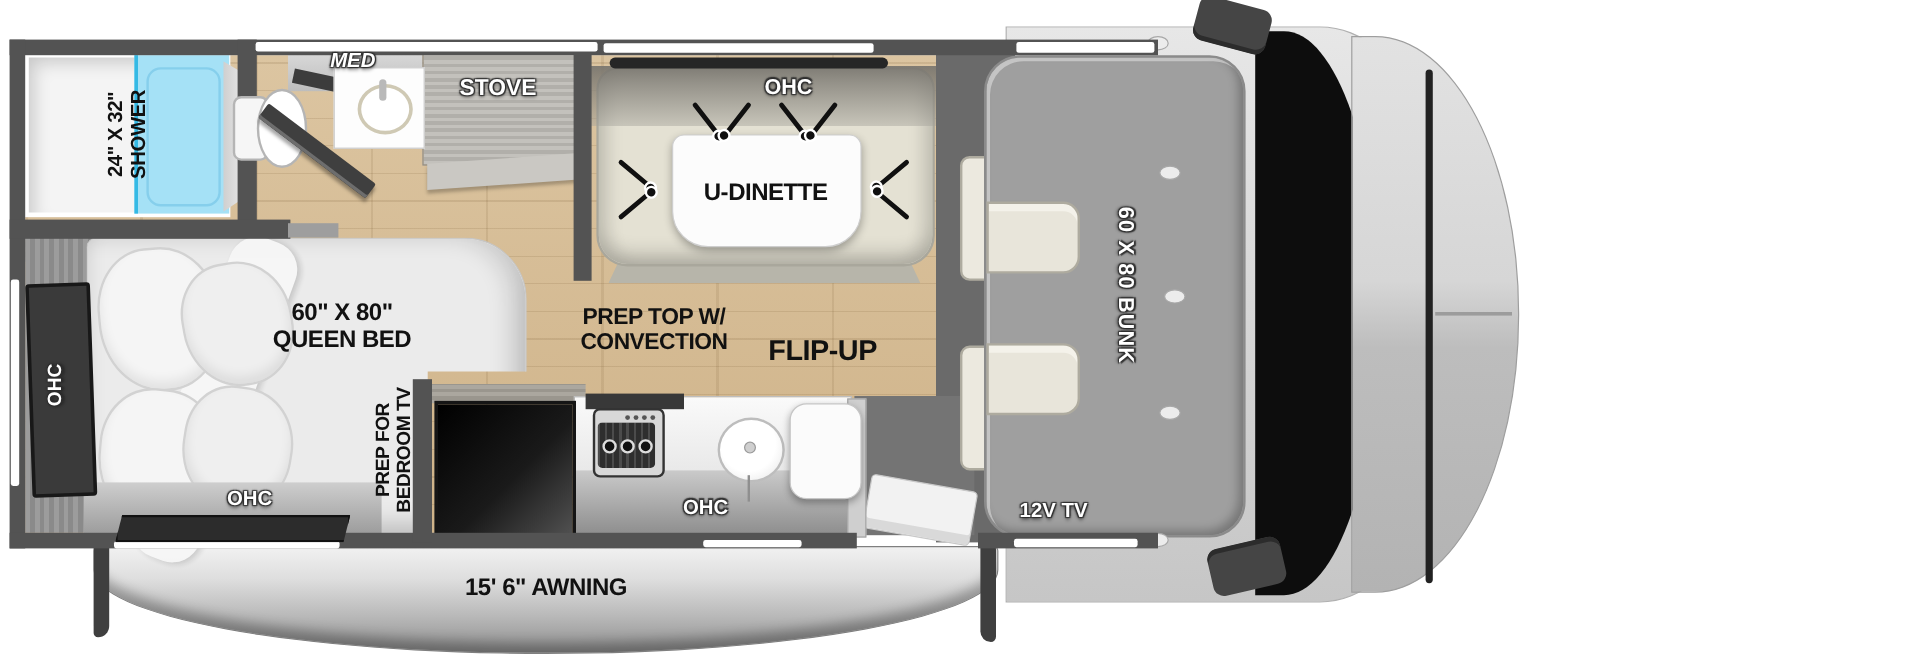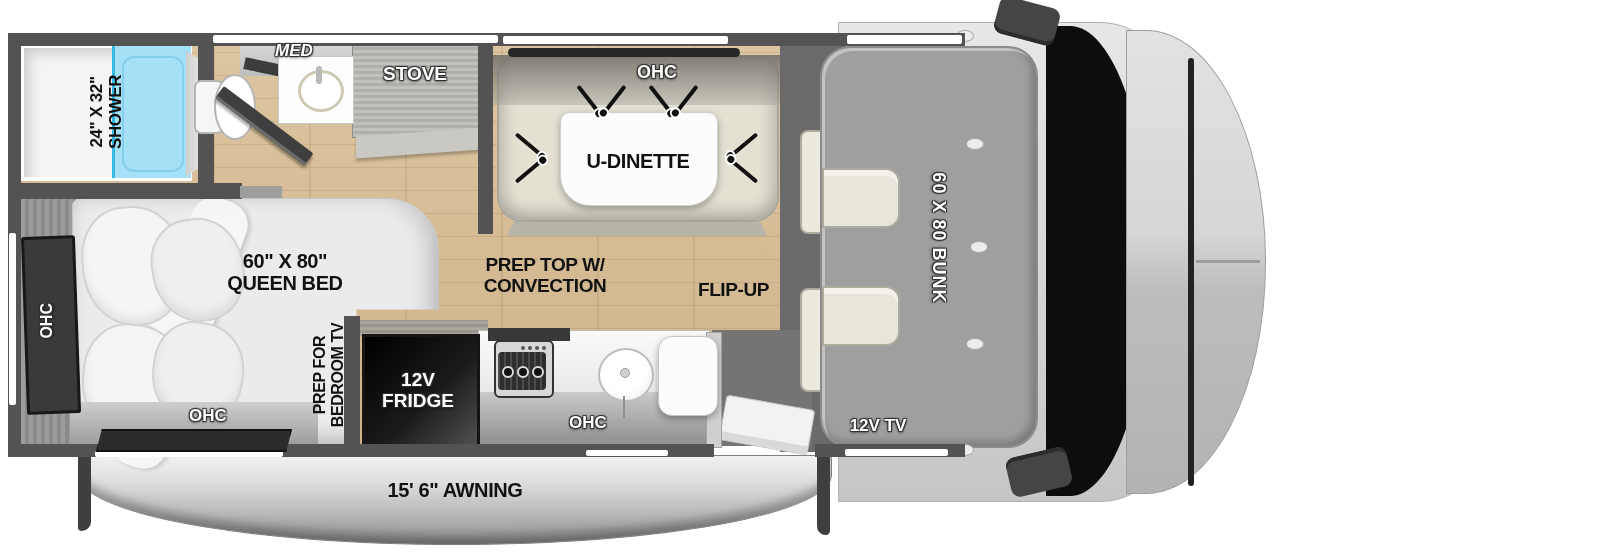--- a/index.html
+++ b/index.html
@@ -193,32 +193,28 @@
   <div class="lbl white" style="left:176px;top:407px;width:64px;font-size:17px;z-index:9;">OHC</div>
   <div class="lbl" style="left:255px;top:356px;width:150px;height:38px;font-size:16px;transform:rotate(-90deg);">
     <span>PREP FOR</span>
     <span>BEDROOM TV</span>
   </div>
 
   <div class="lbl" style="left:455px;top:255px;width:180px;font-size:19px;">
     <span>PREP TOP W/</span>
     <span>CONVECTION</span>
   </div>
-  <div class="lbl" style="left:646px;top:280px;width:175px;font-size:19px;">
+  <div class="lbl" style="left:598px;top:280px;width:175px;font-size:24px;">
     <span>FLIP-UP</span>
   </div>
   <div class="wall" style="left:344px;top:316px;width:16px;height:136px;"></div>
   <div class="abs" style="left:348px;top:320px;width:140px;height:16px;z-index:3;
               background:repeating-linear-gradient(0deg,#aba79f 0 3px,#9a968e 3px 6px);"></div>
   <div class="abs" style="left:362px;top:334px;width:112px;height:116px;z-index:4;border:3px solid #151515;
               background:linear-gradient(135deg,#000 0%,#1a1a1a 55%,#555 100%);"></div>
-  <div class="lbl white" style="left:366px;top:370px;width:104px;font-size:19px;z-index:9;">
-    <span>12V</span>
-    <span>FRIDGE</span>
-  </div>
 
   <div class="abs" style="left:478px;top:330px;width:230px;height:64px;background:linear-gradient(180deg,#fafafa,#e8e8e8);
               border:1px solid #bdbdbd;z-index:3;"></div>
   <div class="abs" style="left:478px;top:392px;width:230px;height:54px;z-index:3;
               background:linear-gradient(180deg,#cacaca,#8d8d8d);"></div>
   <div class="abs" style="left:488px;top:328px;width:82px;height:13px;background:#383838;z-index:4;"></div>
   <div class="abs" style="left:494px;top:340px;width:56px;height:54px;background:#d8d8d8;border:2px solid #333;
               border-radius:6px;z-index:5;"></div>
   <div class="abs" style="left:521px;top:346px;width:4px;height:4px;background:#555;border-radius:50%;z-index:6;
               box-shadow:7px 0 #555, 14px 0 #555, 21px 0 #555;"></div>

